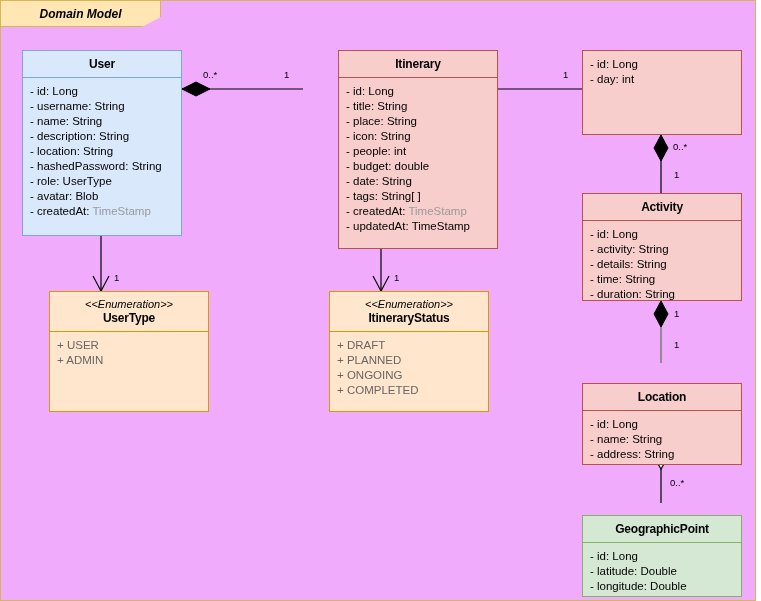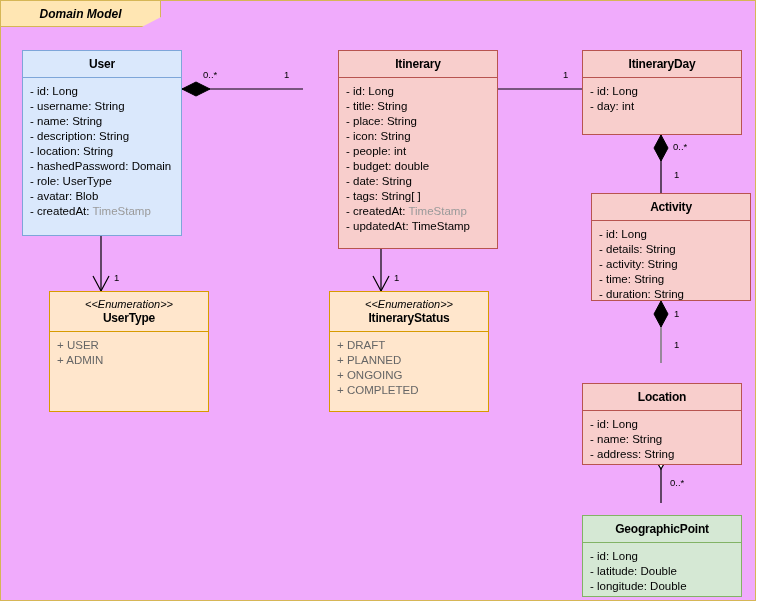--- a/index.html
+++ b/index.html
@@ -175,21 +175,21 @@
   <div class="uml blue" style="left:21px; top:49px; width:160px; height:186px;">
     <div class="hdr">
       <span class="cname">User</span>
     </div>
     <div class="body">
       <div class="attr">- id: Long</div>
       <div class="attr">- username: String</div>
       <div class="attr">- name: String</div>
       <div class="attr">- description: String</div>
       <div class="attr">- location: String</div>
-      <div class="attr">- hashedPassword: Domain</div>
+      <div class="attr">- hashedPassword: String</div>
       <div class="attr">- role: UserType</div>
       <div class="attr">- avatar: Blob</div>
       <div class="attr"><span>- createdAt: </span><span class="ts">TimeStamp</span></div>
     </div>
   </div>
 
   <div class="uml pink" style="left:301px; top:49px; width:160px; height:199px;margin-left:36px;">
     <div class="hdr">
       <span class="cname">Itinerary</span>
     </div>
@@ -201,37 +201,34 @@
       <div class="attr">- people: int</div>
       <div class="attr">- budget: double</div>
       <div class="attr">- date: String</div>
       <div class="attr">- tags: String[ ]</div>
       <div class="attr"><span>- createdAt: </span><span class="ts">TimeStamp</span></div>
       <div class="attr">- updatedAt: TimeStamp</div>
     </div>
   </div>
 
   <div class="uml pink" style="left:581px; top:49px; width:160px; height:85px;">
-    <div class="hdr">
-      <span class="cname">ItineraryDay</span>
-    </div>
     <div class="body">
       <div class="attr">- id: Long</div>
       <div class="attr">- day: int</div>
     </div>
   </div>
 
-  <div class="uml pink" style="left:581px; top:192px; width:160px; height:108px;margin-left:9px;">
+  <div class="uml pink" style="left:581px; top:192px; width:160px; height:108px;">
     <div class="hdr">
       <span class="cname">Activity</span>
     </div>
     <div class="body">
       <div class="attr">- id: Long</div>
+      <div class="attr">- activity: String</div>
       <div class="attr">- details: String</div>
-      <div class="attr">- activity: String</div>
       <div class="attr">- time: String</div>
       <div class="attr">- duration: String</div>
     </div>
   </div>
 
   <div class="uml pink" style="left:581px; top:382px; width:160px; height:82px;">
     <div class="hdr">
       <span class="cname">Location</span>
     </div>
     <div class="body">

